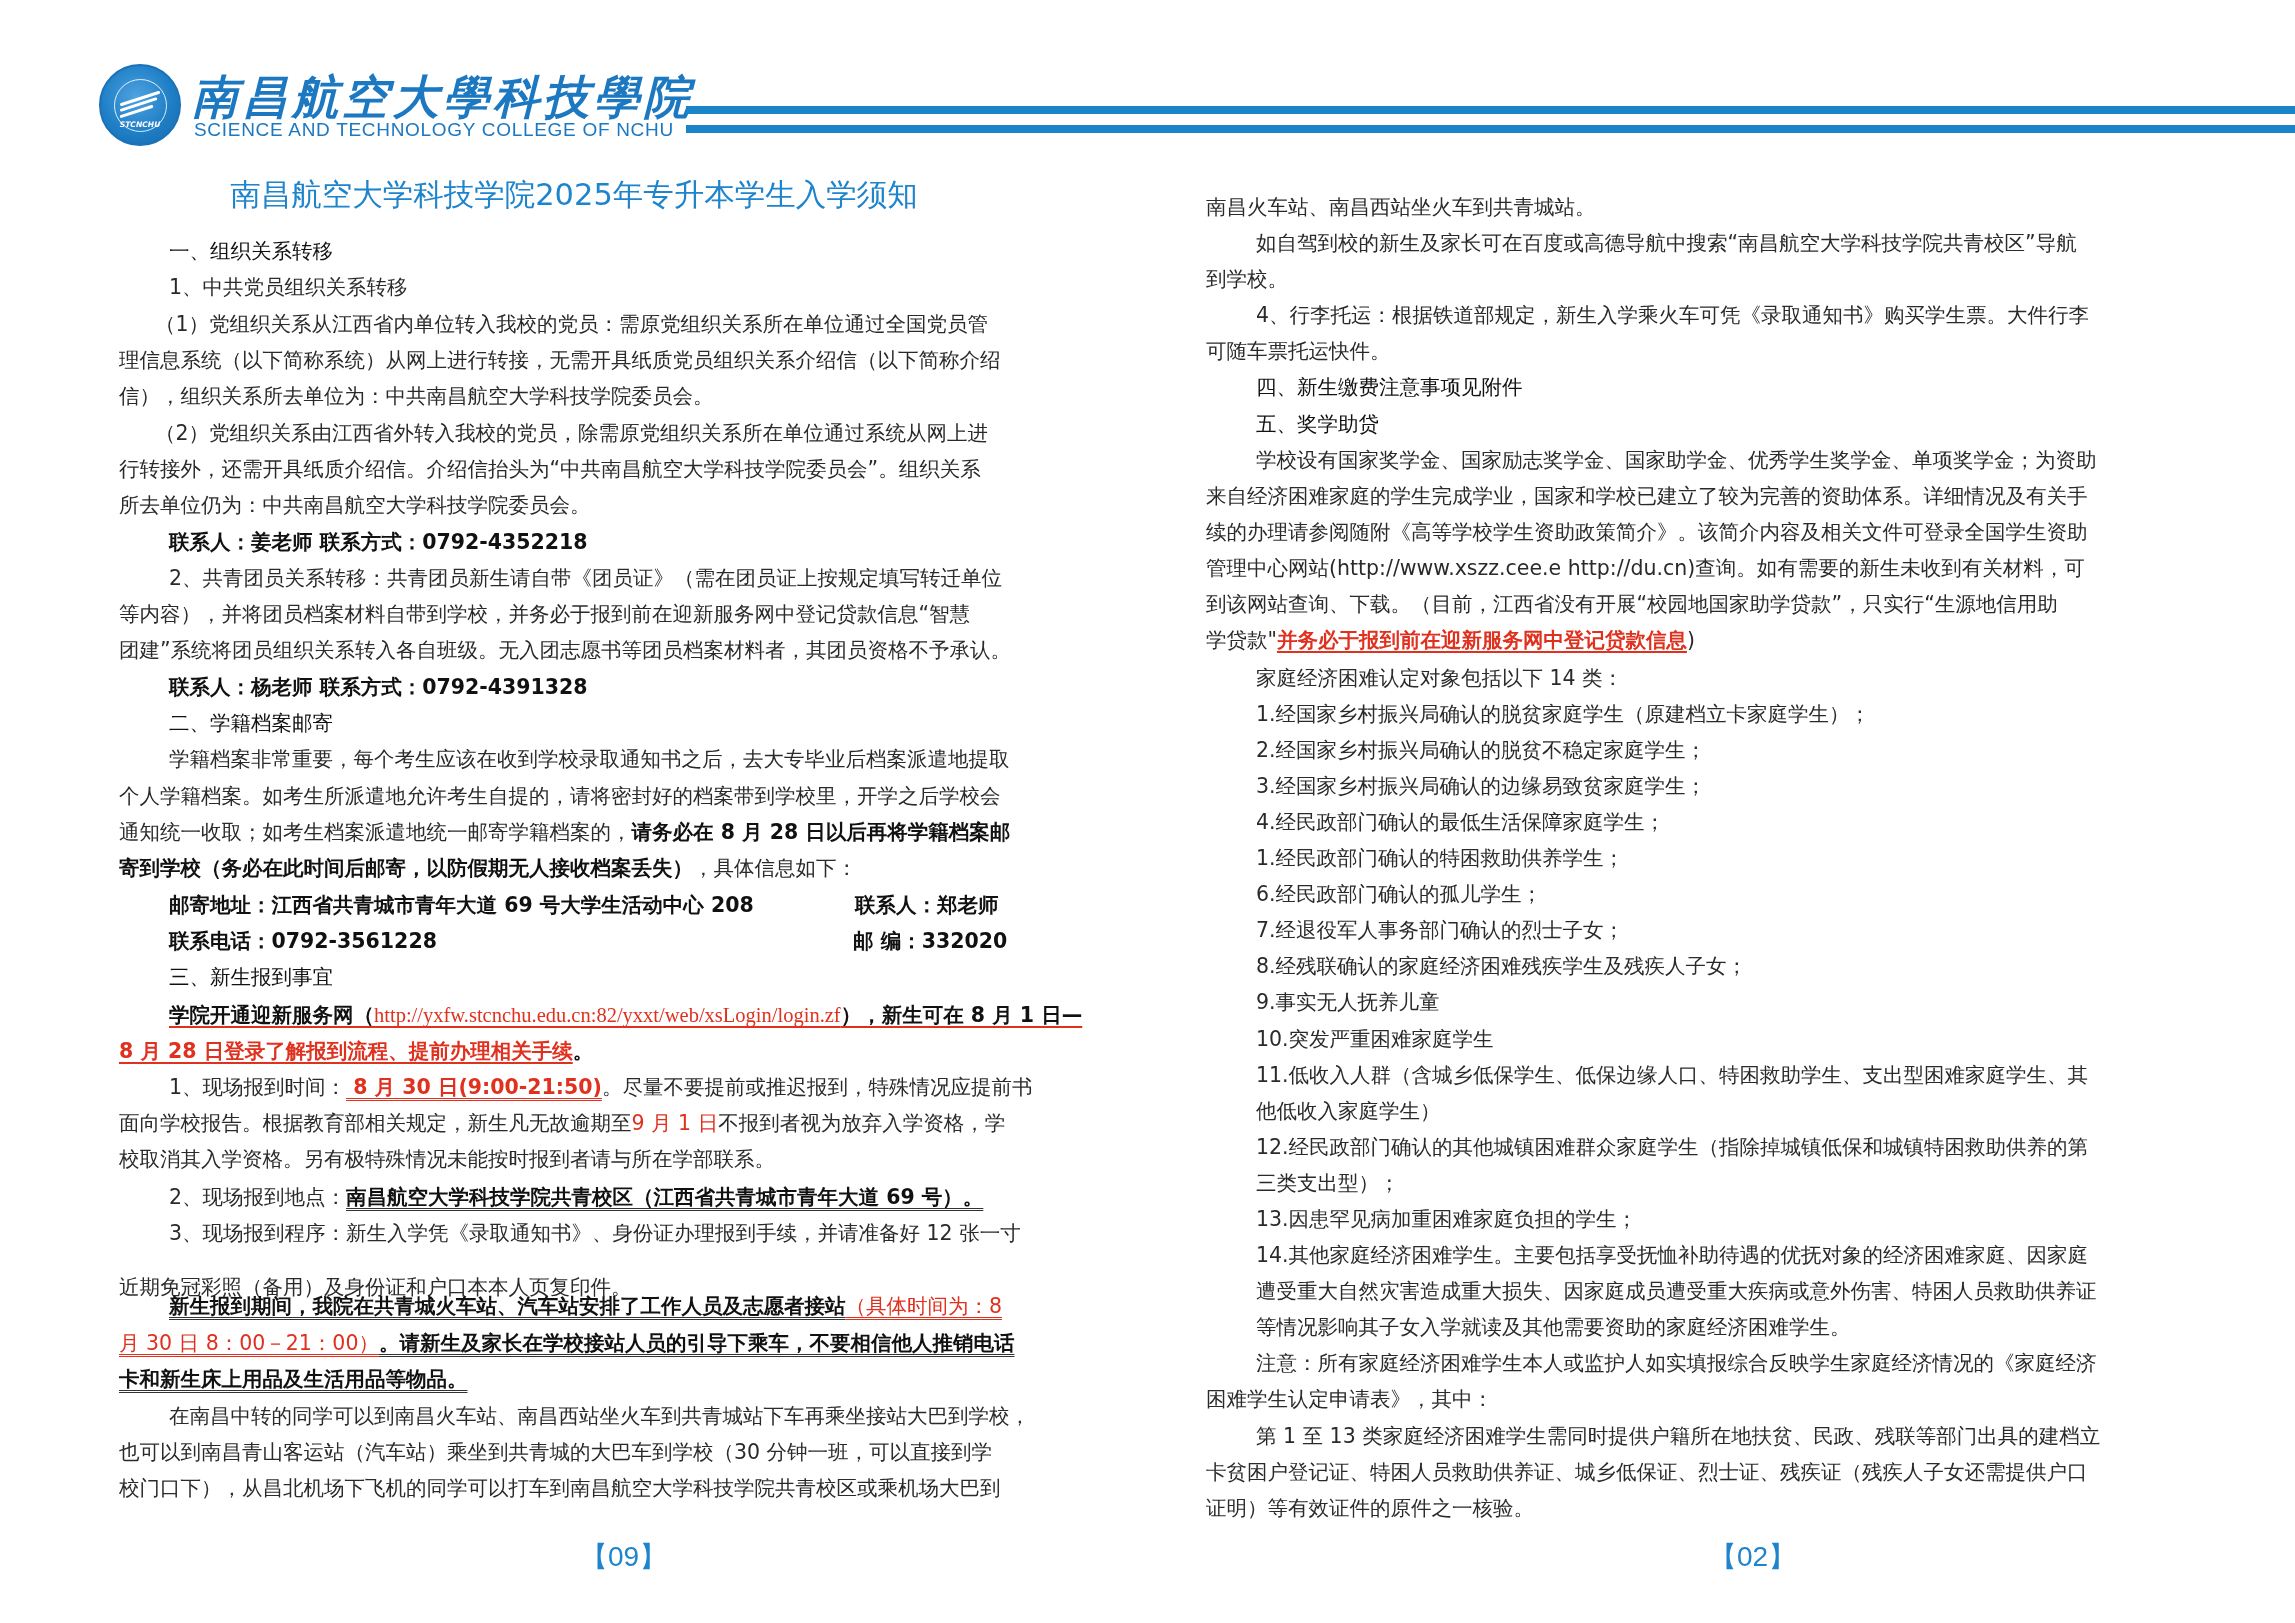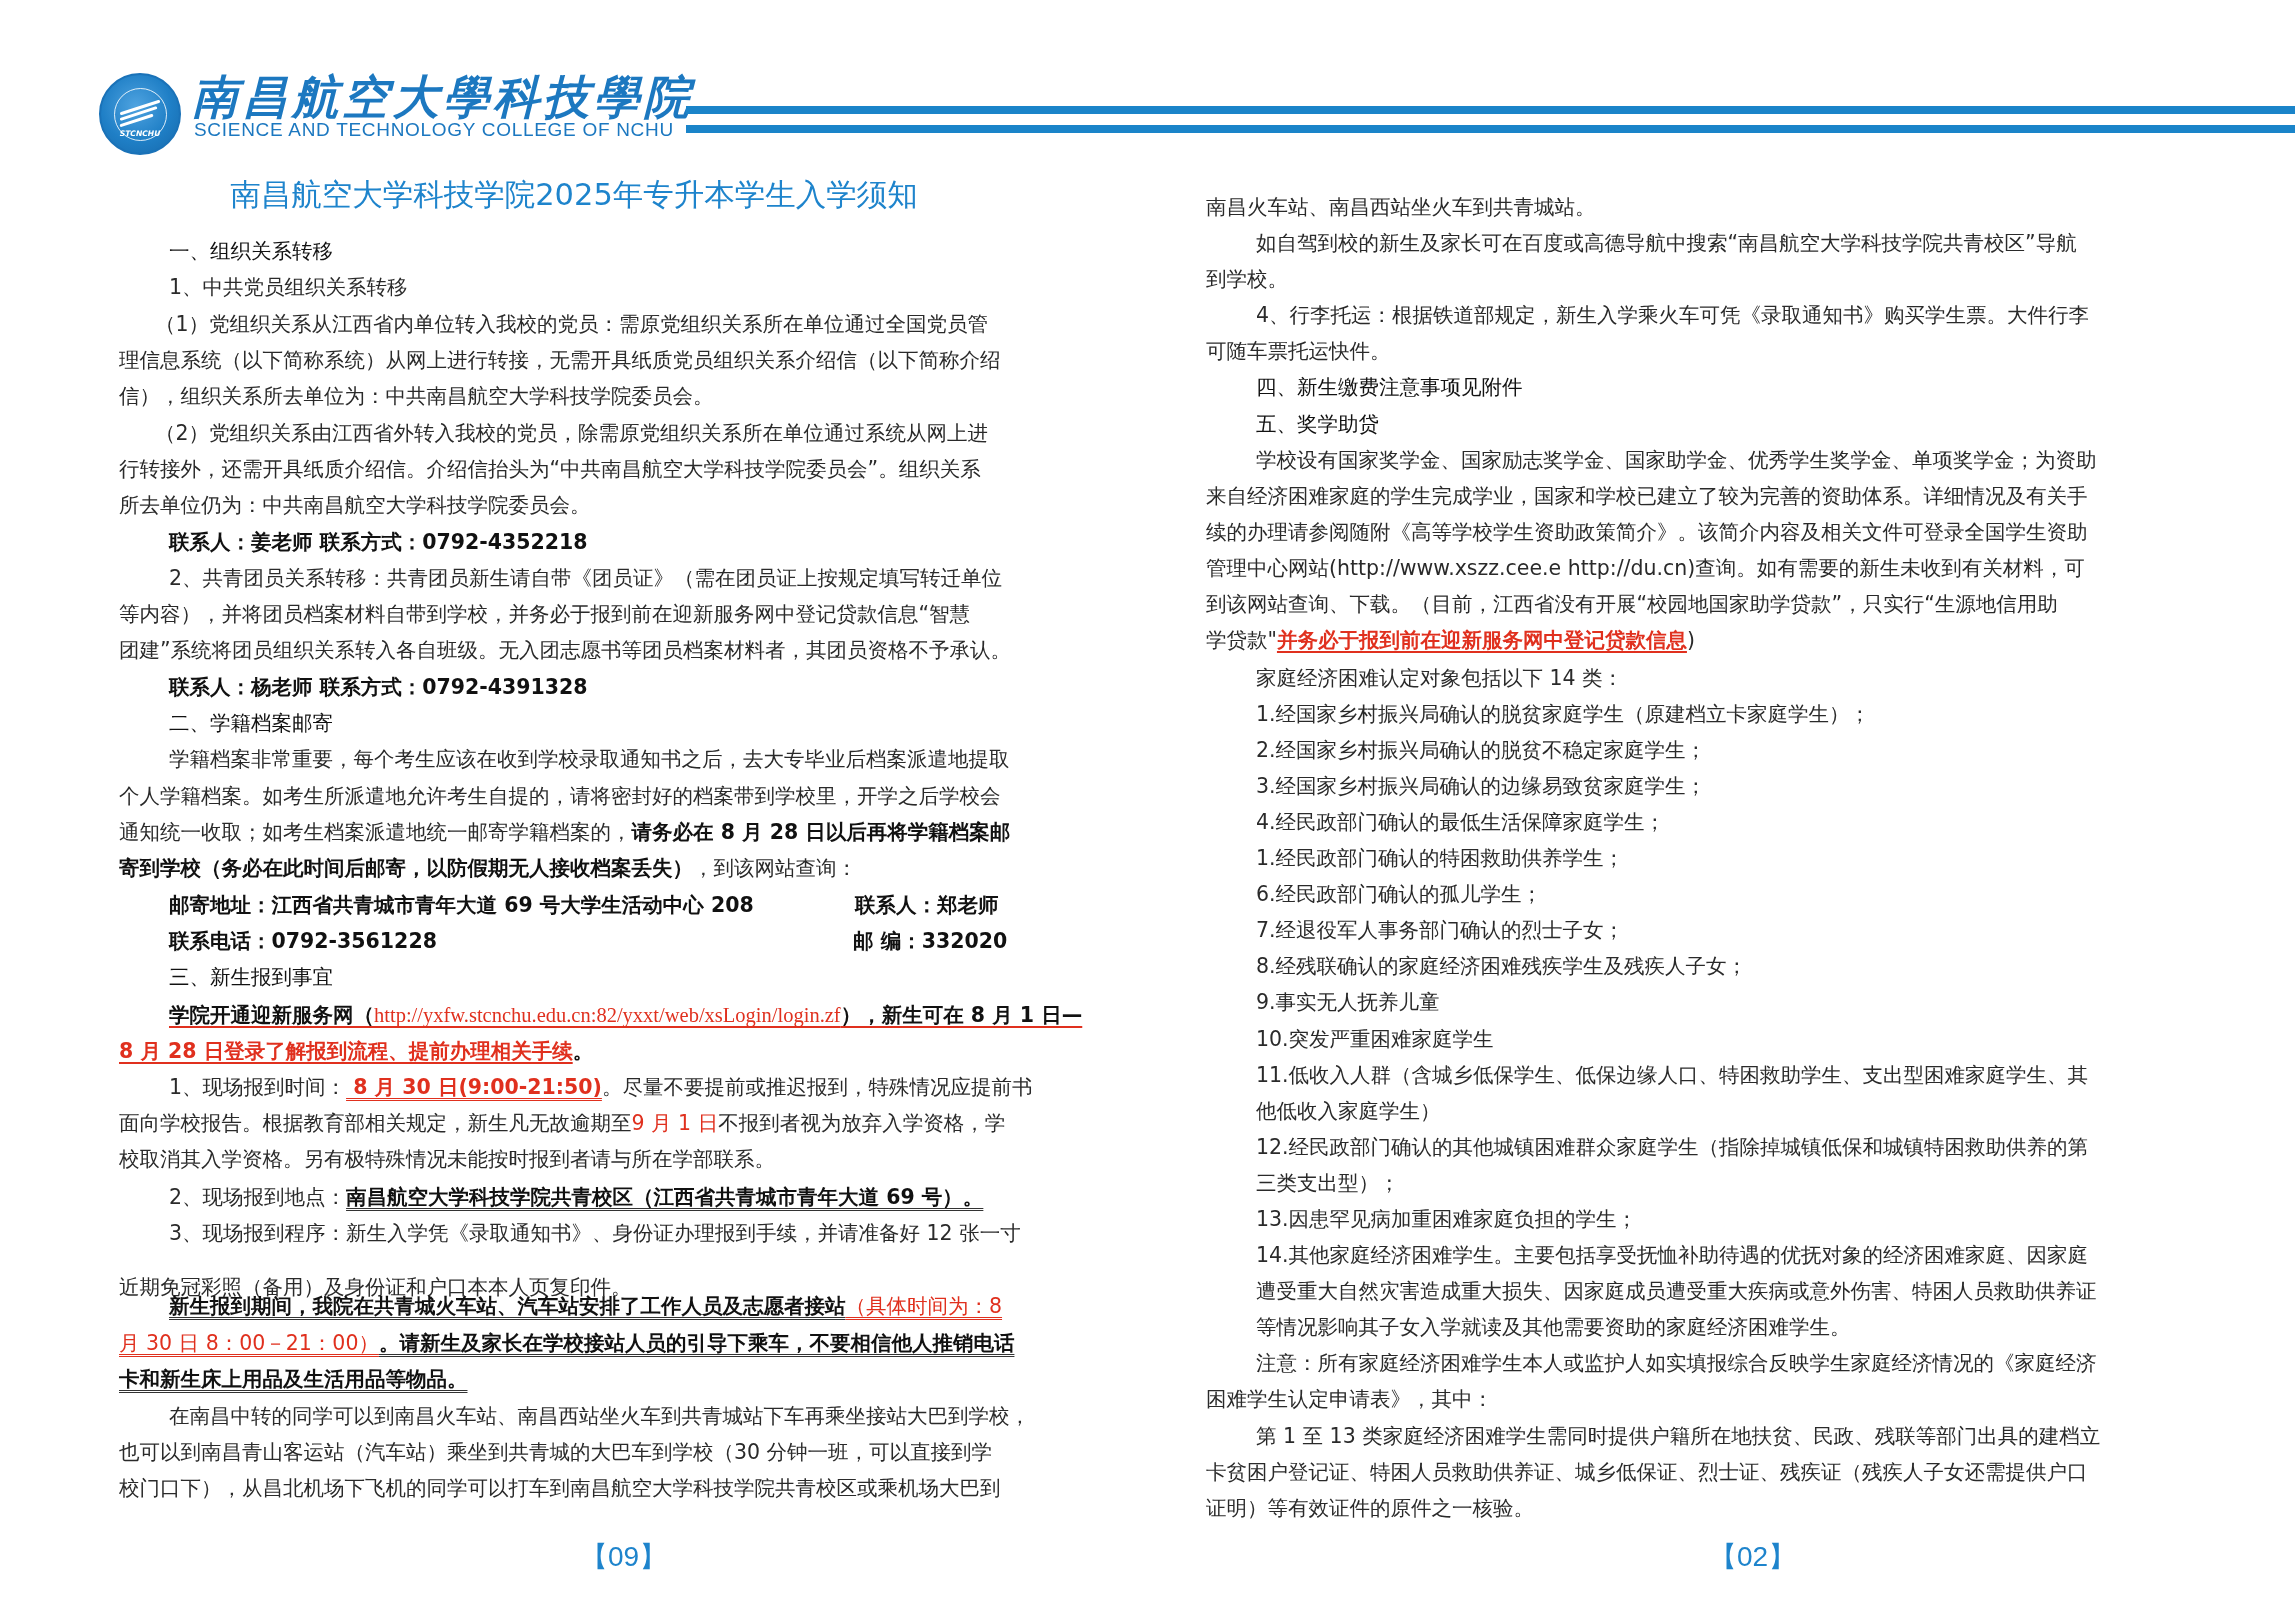--- a/index.html
+++ b/index.html
@@ -1,18 +1,18 @@
 <!DOCTYPE html>
 <html style="font-size:11px"><head>
 <meta charset="utf-8">
 <style>
   html, body { margin:0; padding:0; background:#ffffff; }
   body { width:2295px; height:1624px; position:relative; overflow:hidden;
          font-family:"DejaVu Sans", "Liberation Sans", sans-serif; color:#222; }
-  .logo-seal { position:absolute; left:99px; top:73px; width:82px; height:82px; border-radius:50%;
+  .logo-seal { position:absolute; left:99px; top:64px; width:82px; height:82px; border-radius:50%;
                background:radial-gradient(circle at 45% 40%, #4fa3e0 0%, #1f7fc6 55%, #1668aa 100%);
                border:2.8px solid #1a72b8; box-sizing:border-box; }
   .logo-seal .inner { position:absolute; left:12.5px; top:12.5px; width:51px; height:51px; border-radius:50%;
                border:1.4px solid rgba(255,255,255,0.85); }
   .logo-seal .wave { position:absolute; left:18px; height:2.8px; background:#fff; border-radius:2.1px; transform:rotate(-18deg); }
   .logo-seal .abbr { position:absolute; left:0; right:0; top:54px; text-align:center; color:#fff; font-size:7.6px; font-weight:bold; font-style:italic; }
   .logo-cn { position:absolute; left:192px; top:67px; font-family:"DejaVu Serif", serif; font-size:46px; font-weight:bold;
              color:#1c78c0; letter-spacing:4.2px; font-style:italic; }
   .logo-en { position:absolute; left:194px; top:119px; font-family:"Liberation Sans", sans-serif; font-size:19px; color:#1c78c0; letter-spacing:0.7px; }
   .hbar { position:absolute; left:686px; right:0; height:8.3px; background:#1a84c9; }
@@ -67,21 +67,21 @@
   <div class="ln" style="top:600px">等内容），并将团员档案材料自带到学校，并务必于报到前在迎新服务网中登记贷款信息“智慧</div>
   <div class="ln" style="top:636px">团建”系统将团员组织关系转入各自班级。无入团志愿书等团员档案材料者，其团员资格不予承认。</div>
   <div class="ln ind b" style="top:673px">联系人：杨老师       联系方式：0792-4391328</div>
   <div class="ln ind h" style="top:709px">二、学籍档案邮寄</div>
   <div class="ln ind" style="top:745px">学籍档案非常重要，每个考生应该在收到学校录取通知书之后，去大专毕业后档案派遣地提取</div>
   <div class="ln" style="top:782px">个人学籍档案。如考生所派遣地允许考生自提的，请将密封好的档案带到学校里，开学之后学校会</div>
   <div class="ln" style="top:818px">
     <span>通知统一收取；如考生档案派遣地统一邮寄学籍档案的，</span><span class="b">请务必在 8 月 28 日以后再将学籍档案邮</span>
   </div>
   <div class="ln" style="top:854px">
-    <span class="b">寄到学校（务必在此时间后邮寄，以防假期无人接收档案丢失）</span><span>，到该网站查询：</span>
+    <span class="b">寄到学校（务必在此时间后邮寄，以防假期无人接收档案丢失）</span><span>，具体信息如下：</span>
   </div>
   <div class="ln ind b" style="top:891px">邮寄地址：江西省共青城市青年大道 69 号大学生活动中心 208</div>
   <div class="ln b" style="top:891px;left:736px">联系人：郑老师</div>
   <div class="ln ind b" style="top:927px">联系电话：0792-3561228</div>
   <div class="ln b" style="top:927px;left:734px">邮    编：332020</div>
   <div class="ln ind h" style="top:963px">三、新生报到事宜</div>
   <div class="ln ind red ul-red" style="top:1001px">
     <span class="b">学院开通迎新服务网（</span><span class="url">http://yxfw.stcnchu.edu.cn:82/yxxt/web/xsLogin/login.zf</span><span class="b">），新生可在 8 月 1 日—</span>
   </div>
   <div class="ln" style="top:1037px">

